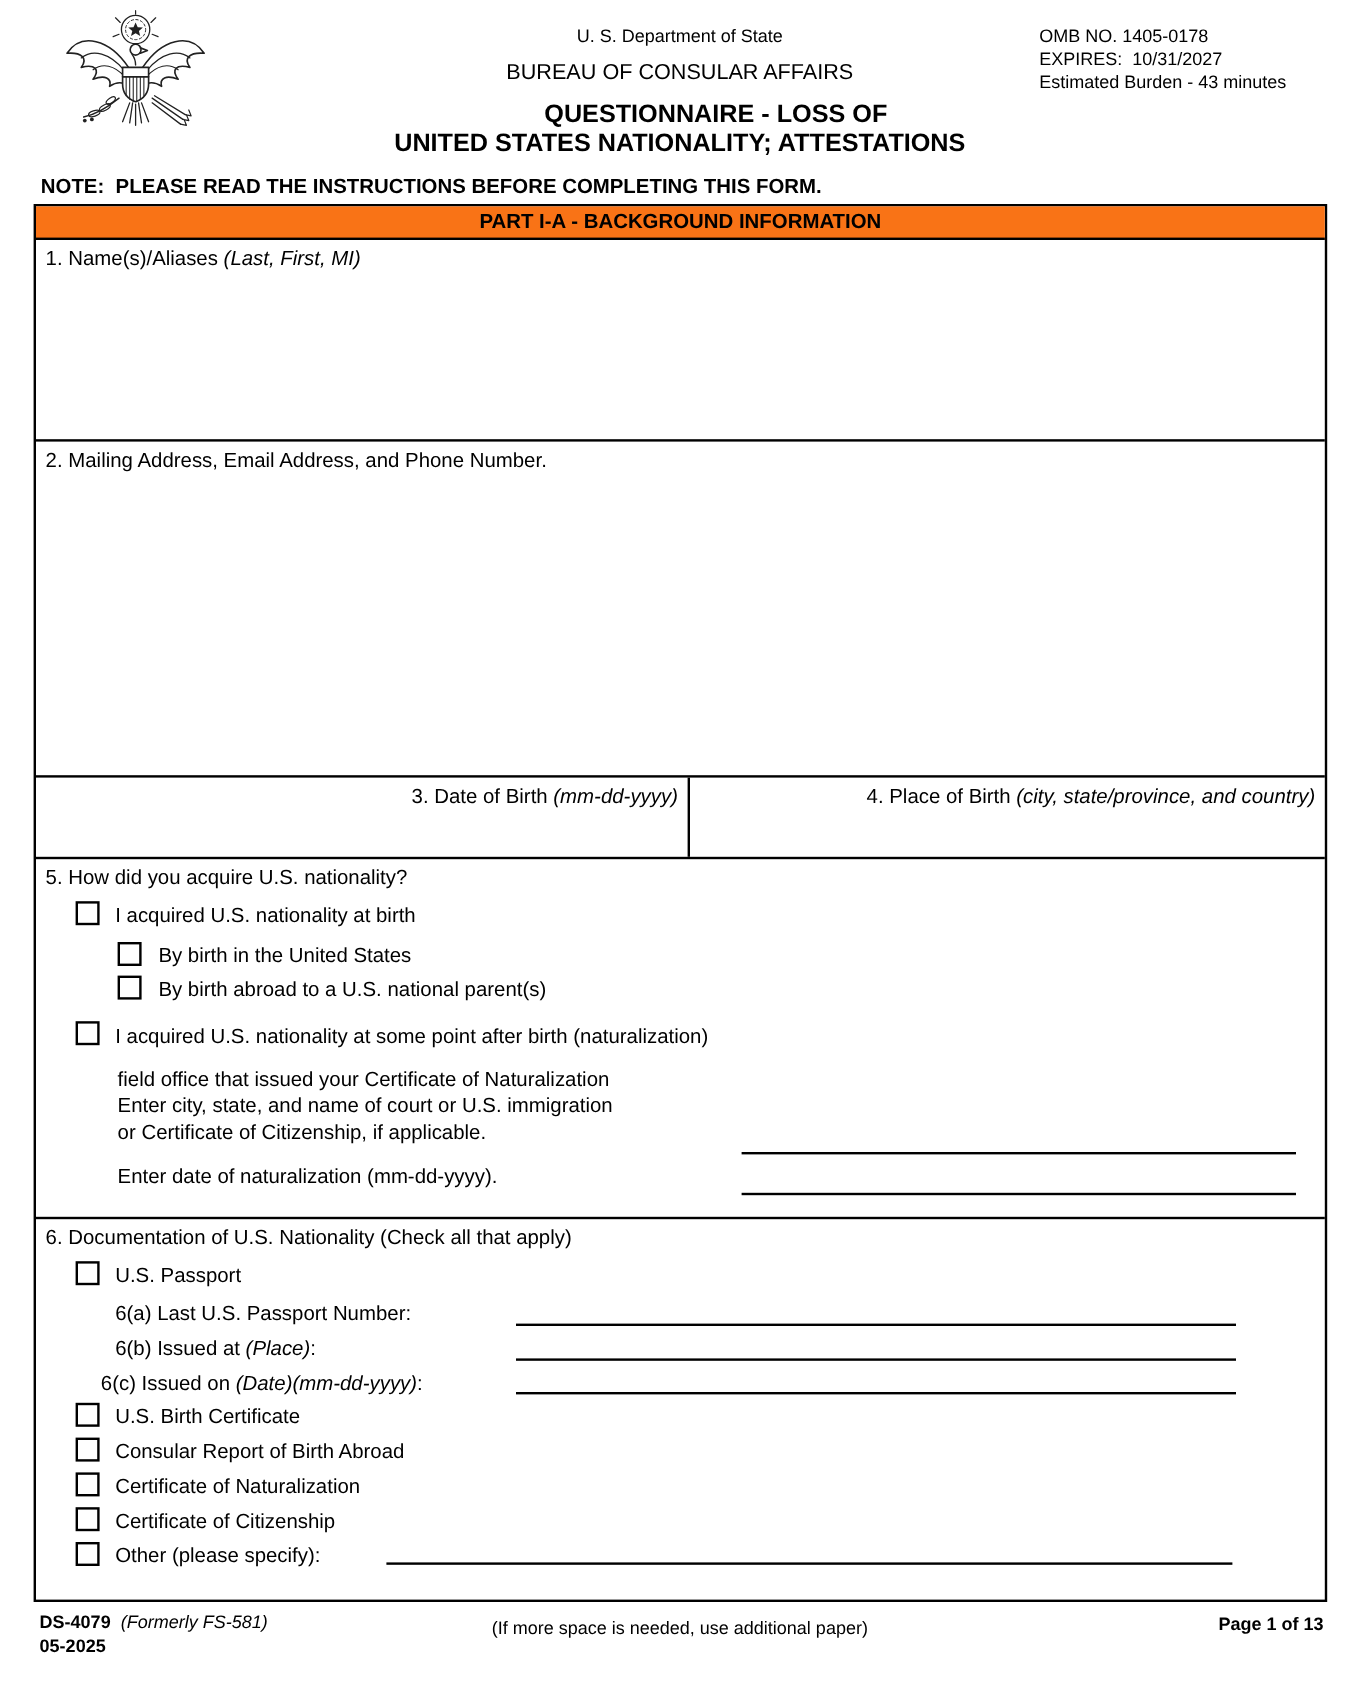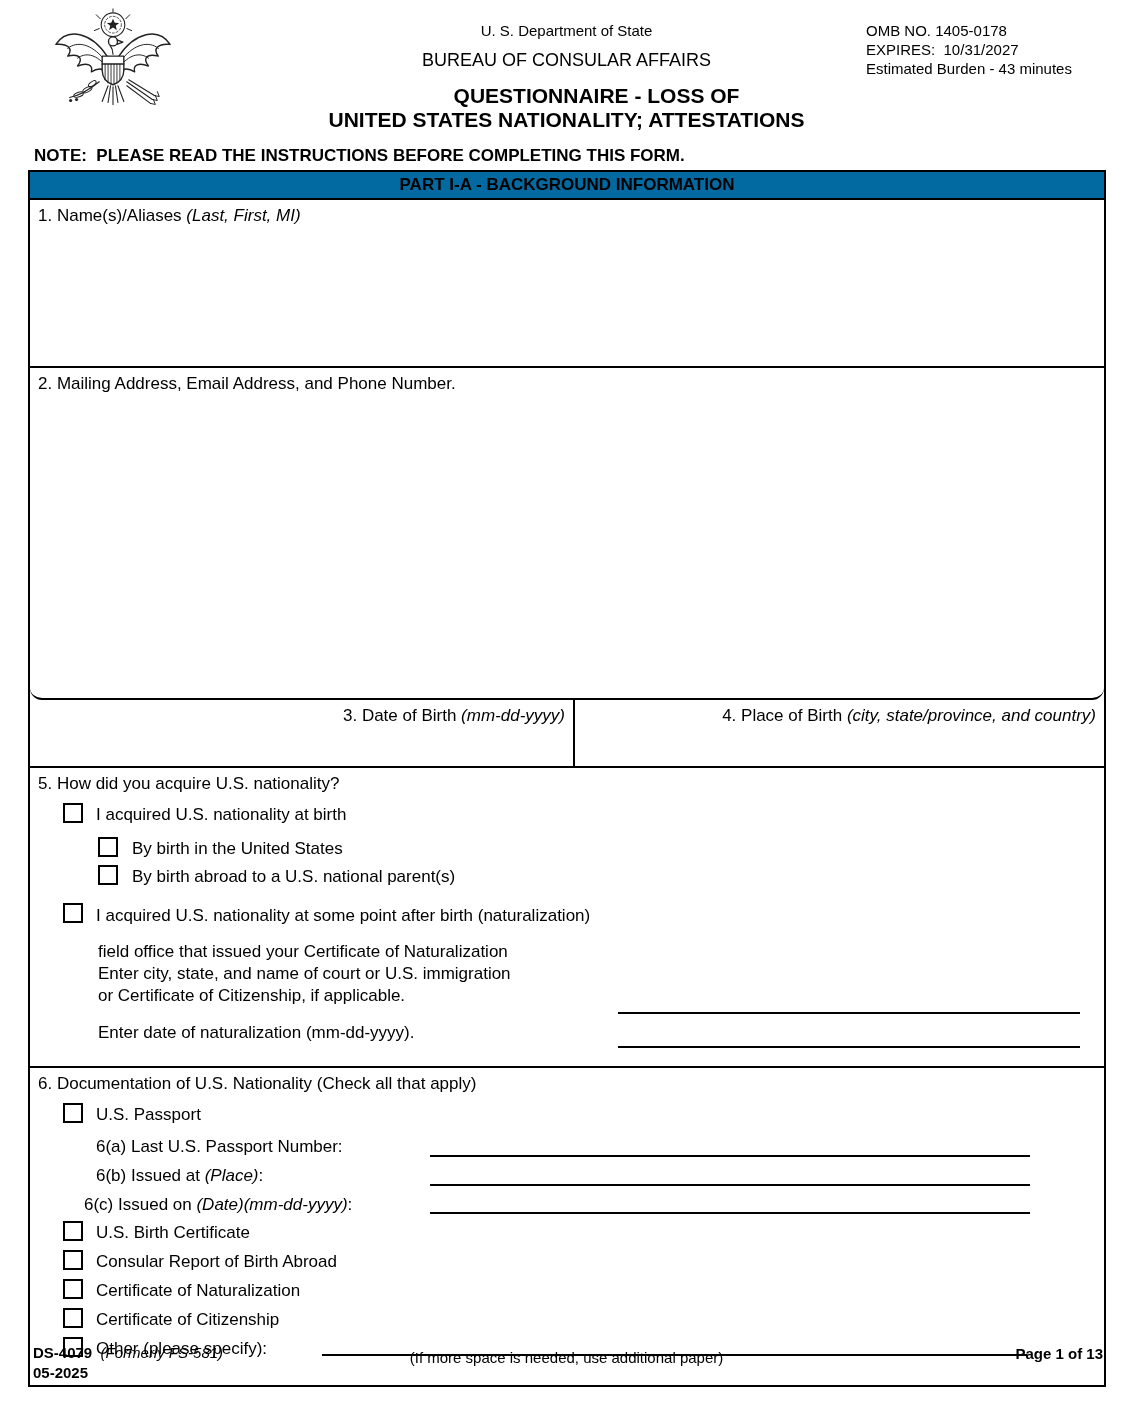--- a/index.html
+++ b/index.html
@@ -13,25 +13,25 @@
   .seal{position:absolute;left:48px;top:8px;width:130px;height:118px;}
   .dept{position:absolute;left:0;top:22px;width:100%;text-align:center;font-size:15px;}
   .bureau{position:absolute;left:0;top:50px;width:100%;text-align:center;font-size:18px;}
   .title1{position:absolute;left:0;top:84px;width:100%;text-align:center;font-size:21px;font-weight:bold;padding-left:30px;}
   .title2{position:absolute;left:0;top:108px;width:100%;text-align:center;font-size:21px;font-weight:bold;}
   .omb{position:absolute;left:866px;top:21px;font-size:15px;line-height:19px;}
   .note{position:absolute;left:34px;top:146px;font-size:17px;font-weight:bold;}
 
   
   .ftable{position:absolute;left:28px;top:170px;width:1078px;border:2px solid #000;box-sizing:border-box;}
-  .band{height:28px;background:#0369a1;border-bottom:2px solid #000;box-sizing:border-box;
+  .band{height:28px;background:#f97316;border-bottom:2px solid #000;box-sizing:border-box;
         text-align:center;font-weight:bold;font-size:17px;line-height:25px;}
   .row{position:relative;border-bottom:2px solid #000;box-sizing:border-box;}
   .r1{height:168px;}
-  .r2{height:332px;border-radius:12px;}
+  .r2{height:280px;}
   .r34{height:68px;display:flex;text-align:right;}
   .r5{height:300px;}
   .r6{height:317px;border-bottom:none;}
   .flabel{padding:6px 8px;font-size:17px;}
   .cell3{width:545px;border-right:2px solid #000;box-sizing:border-box;}
   .cell4{flex:1;}
   .fill{position:absolute;left:2px;right:2px;top:32px;bottom:2px;}
 
   .cb{position:absolute;width:20px;height:20px;border:2px solid #000;box-sizing:border-box;background:#fff;}
   .opt{position:absolute;font-size:17px;white-space:nowrap;}

